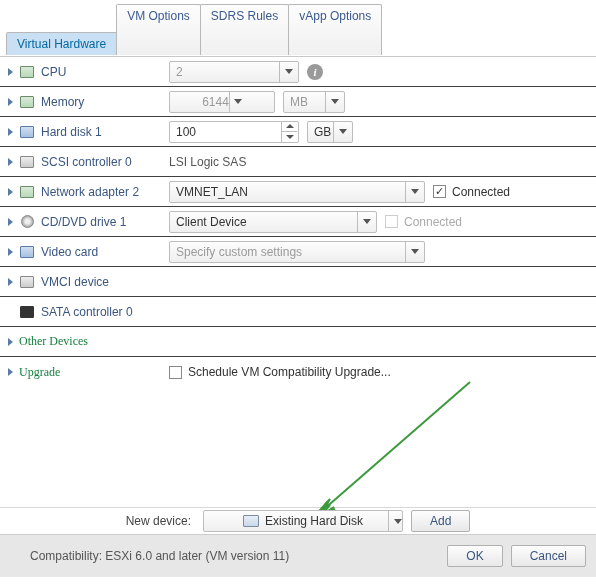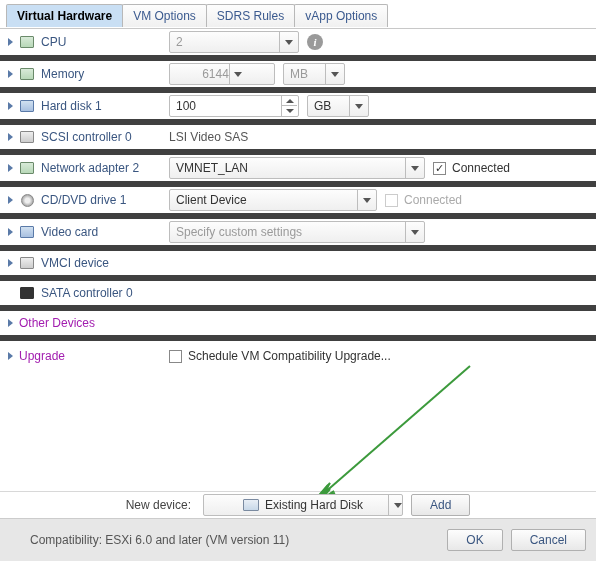--- a/index.html
+++ b/index.html
@@ -22,50 +22,51 @@
     padding: 4px 10px;
     background: linear-gradient(#fdfdfd,#f0f0f0);
     color: #3b5a8f;
     cursor: pointer;
     margin-right: -1px;
     border-radius: 2px 2px 0 0;
     font-size: 12px;
   }
   .tab.active {
     background: #c9dff4;
-    color: #000000;
-    font-weight: bold;
+    color: #0369a1;
+    font-weight: normal;
+    margin-top: 28px;
   }
   .panel {
     border-top: 1px solid #c8c8c8;
   }
   .row {
     display: flex;
     align-items: center;
     min-height: 30px;
     padding: 2px 6px;
-    border-bottom: 6px solid #404040;
+    border-bottom: 1px solid #404040;
   }
   .row.nb { border-bottom: none; }
   .arrow {
     width: 0; height: 0;
     border-top: 4px solid transparent;
     border-bottom: 4px solid transparent;
     border-left: 5px solid #5a7aa8;
     margin: 0 6px 0 2px;
     flex: none;
   }
   .label {
     width: 150px;
     display: flex;
     align-items: center;
     gap: 6px;
     color: #3a5680;
   }
-  .label.plain { color: #a21caf; }
+  .label.plain { color: #15803d; font-family: Liberation Serif, serif; }
   .icon {
     width: 16px; height: 14px;
     display: inline-flex;
     align-items: center;
     justify-content: center;
     flex: none;
   }
   .dev-icon {
     width: 14px; height: 12px;
     border: 1px solid #6a8a6a;
@@ -233,39 +234,39 @@
         <span>100</span>
         <span class="spinner">
           <span class="spin-up">
               <span class="t"></span>
             </span>
           <span class="spin-down">
               <span class="t"></span>
             </span>
         </span>
       </div>
-      <div class="select" style="width:62px">
+      <div class="select" style="width:46px">
         <span>GB</span>
         <span class="dd-btn">
             <span class="caret"></span>
           </span>
       </div>
     </div>
   </div>
 
   <div class="row">
     <span class="arrow"></span>
     <span class="label">
       <span class="icon">
           <span class="dev-icon gray"></span>
         </span>
       <span>SCSI controller 0</span>
     </span>
     <div class="field">
-      <span style="color:#555">LSI Video SAS</span>
+      <span style="color:#555">LSI Logic SAS</span>
     </div>
   </div>
 
   <div class="row">
     <span class="arrow"></span>
     <span class="label">
       <span class="icon">
           <span class="dev-icon"></span>
         </span>
       <span>Network adapter 2</span>

